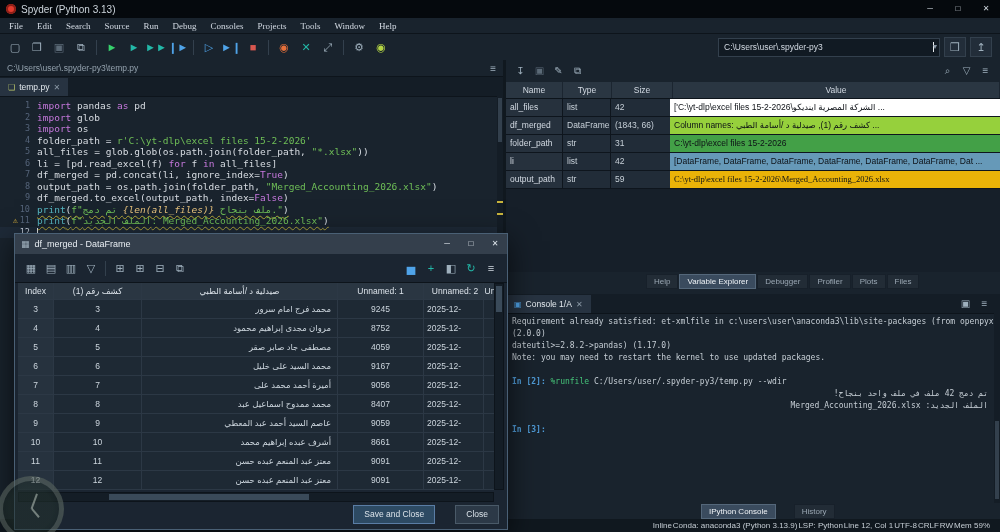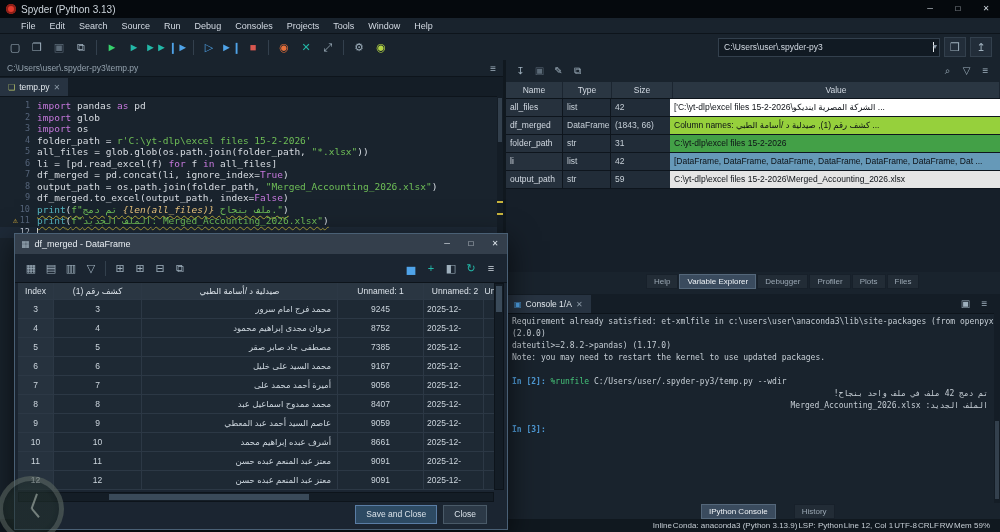--- a/index.html
+++ b/index.html
@@ -6,21 +6,21 @@
   #app{position:relative;width:1000px;height:532px;background:#19232d;overflow:hidden;
        font-family:"Liberation Sans","DejaVu Sans",sans-serif;color:#d3dae3;
        -webkit-font-smoothing:antialiased;}
   
   #titlebar{position:absolute;left:0;top:0;right:0;height:18px;background:#05090d;display:flex;align-items:center;}
   .app-icon{width:10px;height:10px;border-radius:50%;background:#e23b2e;box-shadow:inset 0 0 0 2px #8d1f17;margin:0 5px 0 6px;flex:none;}
   #title-text{font-size:10px;color:#cdd5dc;}
   .win-controls{margin-left:auto;display:flex;height:100%;}
   .win-btn{width:28px;text-align:center;font-size:8px;line-height:18px;color:#cdd5dc;}
   
-  #menubar{position:absolute;left:0;top:18px;right:0;height:15px;background:#19232d;border-bottom:1px solid #0d141b;display:flex;align-items:center;padding-left:14px;}
+  #menubar{position:absolute;left:0;top:18px;right:0;height:15px;background:#19232d;border-bottom:1px solid #0d141b;display:flex;align-items:center;padding-left:2px;font-family:Liberation Serif, serif;}
   .menu-item{font-size:9px;padding:0 7px;line-height:14px;color:#d3dae3;}
   
   #toolbar{position:absolute;left:0;top:34px;right:0;height:26px;background:#19232d;border-bottom:1px solid #0d141b;display:flex;align-items:center;padding-left:4px;}
   #toolbar-icons{display:flex;align-items:center;}
   .tb-icon{width:22px;height:20px;line-height:20px;text-align:center;font-size:11px;color:#9fb0bd;cursor:default;}
   .tb-sep{width:1px;height:15px;background:#33404d;margin:0 4px;}
   #toolbar-right{margin-left:auto;display:flex;align-items:center;gap:4px;padding-right:8px;}
   .combo{width:210px;height:17px;background:#111a23;border:1px solid #33404d;display:flex;align-items:center;font-size:8.5px;color:#d3dae3;padding:0 5px;}
   .combo .caret{margin-left:auto;color:#8a98a5;font-size:8px;}
   .tb-btn{width:20px;height:18px;line-height:18px;text-align:center;font-size:11px;color:#9fb0bd;background:#222d39;border:1px solid #33404d;}
@@ -104,21 +104,21 @@
   .c0{width:36px;text-align:center;} .dg-row .c0{background:#26323e;}
   .c1{width:88px;text-align:center;}
   .c2{width:196px;direction:rtl;padding:0 6px;}
   .c3{width:86px;text-align:center;}
   .c4{width:60px;padding-left:3px;}
   .c5{width:12px;border-right:none;}
   #dlg-vscroll{position:absolute;right:3px;top:49px;width:10px;height:207px;background:#141d26;border:1px solid #0d141b;box-sizing:border-box;}
   #dlg-vscroll .thumb{position:absolute;left:1px;right:1px;top:2px;height:26px;background:#3a4a59;}
   #dlg-hscroll{position:absolute;left:3px;right:13px;top:258px;height:10px;background:#141d26;border:1px solid #0d141b;box-sizing:border-box;}
   #dlg-hscroll .thumb{position:absolute;top:1px;bottom:1px;left:90px;width:200px;background:#3a4a59;}
-  .dlg-footer{position:absolute;right:20px;bottom:5px;display:flex;gap:6px;}
+  .dlg-footer{position:absolute;right:8px;bottom:5px;display:flex;gap:20px;}
   .dlg-btn{height:17px;line-height:17px;padding:0 10px;font-size:8.5px;color:#dbe3ea;background:#2c3947;border:1px solid #4a5a68;}
   .dlg-btn.primary{background:#2d4a63;border-color:#5a7da5;}
   
   #clock{position:absolute;left:-2px;top:476px;width:56px;height:56px;border-radius:50%;z-index:60;
      border:5px solid rgba(195,205,195,.22);background:radial-gradient(circle,rgba(35,50,45,.55) 55%,rgba(15,25,20,.35));}
   #clock .hand1{position:absolute;left:50%;top:50%;width:1.5px;height:16px;background:rgba(220,230,220,.45);transform-origin:top center;transform:rotate(200deg);}
   #clock .hand2{position:absolute;left:50%;top:50%;width:1.5px;height:11px;background:rgba(220,230,220,.45);transform-origin:top center;transform:rotate(320deg);}
 </style>
 </head>
 <body>
@@ -260,21 +260,21 @@
           <div class="ve-row">
             <div class="ve-c ve-name">li</div>
             <div class="ve-c ve-type">list</div>
             <div class="ve-c ve-size">42</div>
             <div class="ve-c ve-value" style="background: rgb(102, 153, 184);">[DataFrame, DataFrame, DataFrame, DataFrame, DataFrame, DataFrame, Dat ...</div>
           </div>
           <div class="ve-row">
             <div class="ve-c ve-name">output_path</div>
             <div class="ve-c ve-type">str</div>
             <div class="ve-c ve-size">59</div>
-            <div class="ve-c ve-value" style="background: #e5e5e5;">C:\yt-dlp\excel files 15-2-2026\Merged_Accounting_2026.xlsx</div>
+            <div class="ve-c ve-value" style="background: #eab308; font-family: Liberation Serif, serif;">C:\yt-dlp\excel files 15-2-2026\Merged_Accounting_2026.xlsx</div>
           </div>
         </div>
     </div>
     <div id="ve-tabs">
         <div class="ptab">Help</div>
         <div class="ptab active">Variable Explorer</div>
         <div class="ptab">Debugger</div>
         <div class="ptab">Profiler</div>
         <div class="ptab">Plots</div>
         <div class="ptab">Files</div>
@@ -378,21 +378,21 @@
             <div class="dg-c c1">4</div>
             <div class="dg-c c2">مروان مجدى إبراهيم محمود</div>
             <div class="dg-c c3">8752</div>
             <div class="dg-c c4">2025-12-</div>
             <div class="dg-c c5"></div>
           </div>
           <div class="dg-row">
             <div class="dg-c c0 idx">5</div>
             <div class="dg-c c1">5</div>
             <div class="dg-c c2">مصطفى جاد صابر صقر</div>
-            <div class="dg-c c3">7385</div>
+            <div class="dg-c c3">4059</div>
             <div class="dg-c c4">2025-12-</div>
             <div class="dg-c c5"></div>
           </div>
           <div class="dg-row">
             <div class="dg-c c0 idx">6</div>
             <div class="dg-c c1">6</div>
             <div class="dg-c c2">محمد السيد على خليل</div>
             <div class="dg-c c3">9167</div>
             <div class="dg-c c4">2025-12-</div>
             <div class="dg-c c5"></div>

